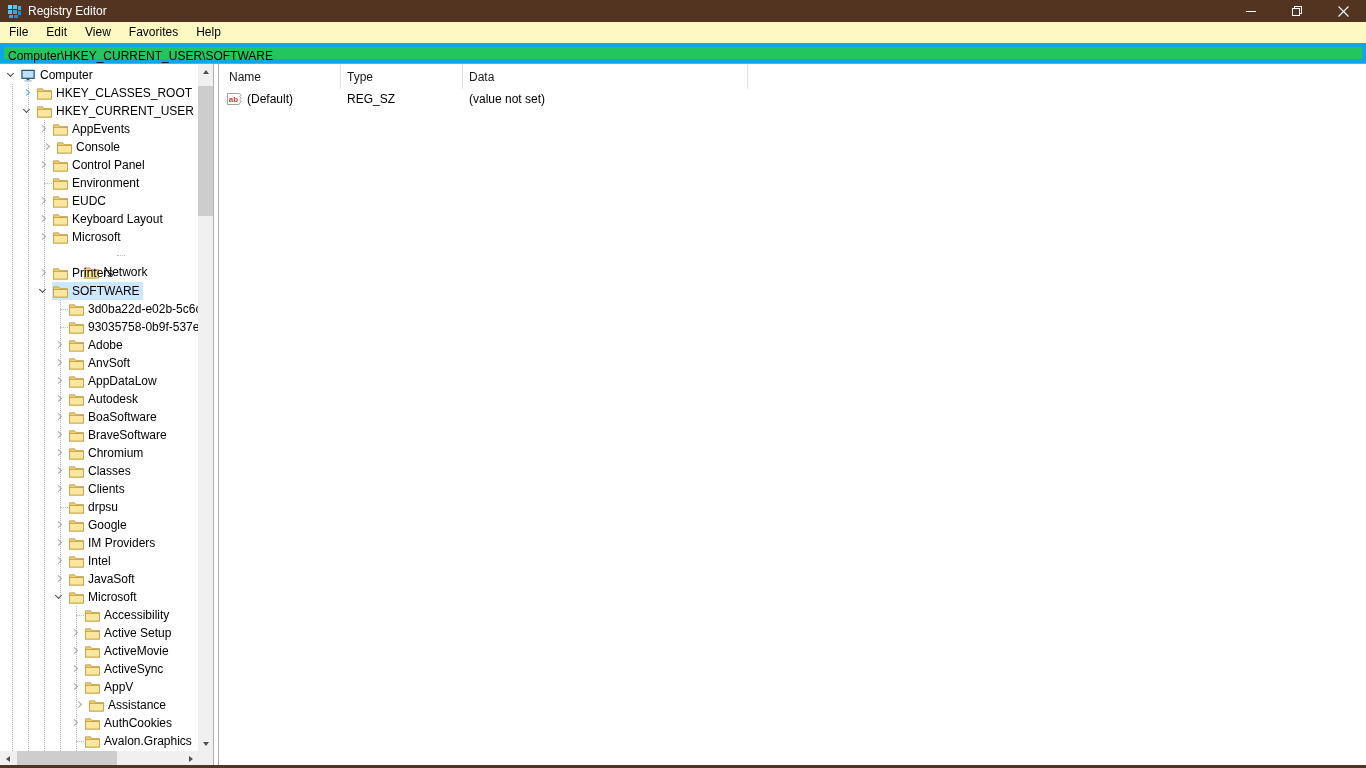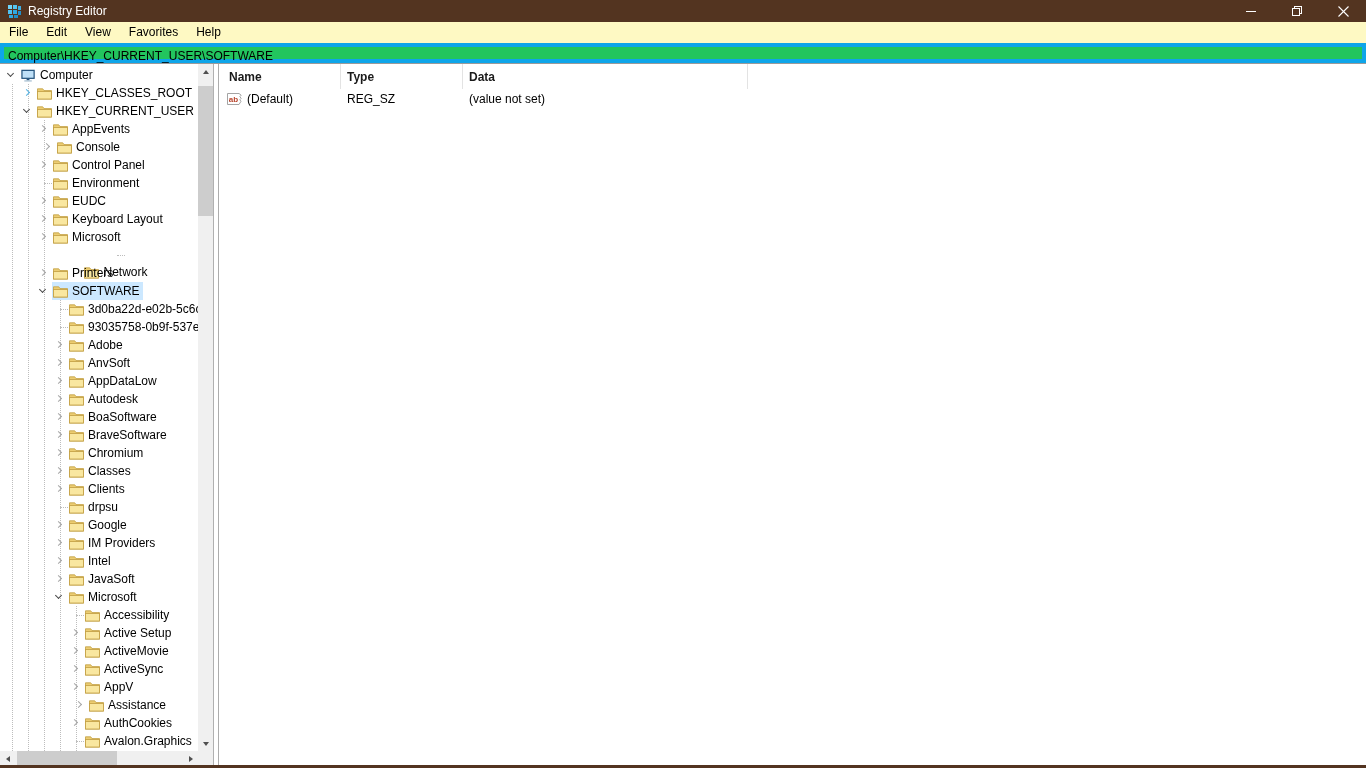--- a/index.html
+++ b/index.html
@@ -51,21 +51,21 @@
   .tri.up    { border-left:3.5px solid transparent; border-right:3.5px solid transparent; border-bottom:4.5px solid #505050; }
   .tri.down  { border-left:3.5px solid transparent; border-right:3.5px solid transparent; border-top:4.5px solid #505050; }
   .tri.left  { border-top:3.5px solid transparent; border-bottom:3.5px solid transparent; border-right:4.5px solid #505050; }
   .tri.rightt{ border-top:3.5px solid transparent; border-bottom:3.5px solid transparent; border-left:4.5px solid #505050; }
 
   
   .splitter { width:6px; flex:none; background:#fff; border-left:1px solid #b0b0b0; border-right:1px solid #adadad; }
 
   
   .list-panel { flex:1; background:#fff; overflow:hidden; }
-  .list-header { display:flex; height:25px;font-weight:bold; }
+  .list-header { display:flex; height:25px; }
   .hcell { border-right:1px solid #e3e3e3; padding-left:6px; line-height:26px; font-size:12px; color:#1a1a1a; flex:none; }
   .hcell.c0 { width:122px; padding-left:10px; }
   .hcell.c1 { width:122px; }
   .hcell.c2 { width:285px; }
   .list-row { display:flex; height:19px; align-items:center; font-size:12px; }
   .lcell { flex:none; padding-left:6px; overflow:hidden; white-space:nowrap; }
   .lcell.c0 { width:122px; padding-left:8px; display:flex; align-items:center; }
   .lcell.c1 { width:122px; }
   .lcell.c2 { width:285px; }
   .val-icon { width:16px; height:12px; margin-right:4px; flex:none; }

